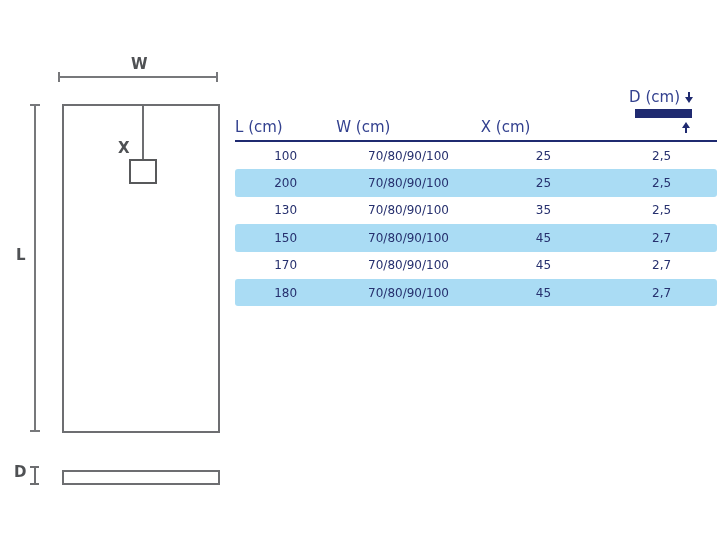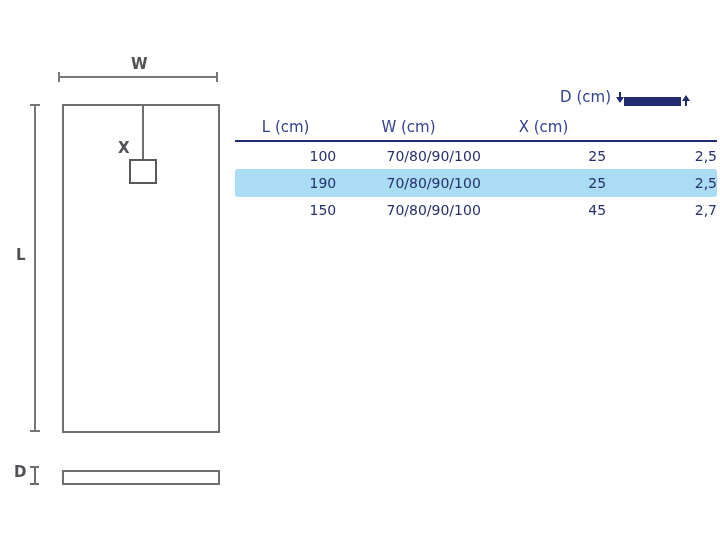--- a/index.html
+++ b/index.html
@@ -17,40 +17,40 @@
   .drain-square{position:absolute;left:129px;top:159px;width:24px;height:21px;
                 border:2px solid #58595b;background:#fff;}
   .tray-side{position:absolute;left:62px;top:470px;width:154px;height:11px;
              border:2px solid #6d6e71;background:#fff;}
   .ibeam{position:absolute;left:30px;top:466px;width:9px;height:15px;
          border-top:2px solid #6d6e71;border-bottom:2px solid #6d6e71;}
   .ibeam i{display:block;width:2px;height:100%;margin:0 auto;background:#6d6e71;}
 
   
   .table-wrap{position:absolute;left:235px;top:88px;width:482px;height:340px;}
-  .d-head{position:absolute;top:0;right:24px;display:flex;flex-direction:row;
+  .d-head{position:absolute;top:0;right:24px;display:flex;flex-direction:column;
           align-items:flex-end;margin-left:40px;}
   .d-head-row{display:flex;align-items:center;gap:5px;}
   .d-head-label{font-size:15px;color:#33418f;}
   .d-bar{width:57px;height:9px;background:#1f2a70;margin-top:3px;margin-right:1px;}
   .arr{display:flex;flex-direction:column;align-items:center;}
   .arr .stem{width:2px;height:5px;background:#1f2a70;}
   .arr .tri-down{width:0;height:0;border-left:4px solid transparent;
                  border-right:4px solid transparent;border-top:6px solid #1f2a70;}
   .arr .tri-up{width:0;height:0;border-left:4px solid transparent;
                border-right:4px solid transparent;border-bottom:6px solid #1f2a70;}
   .arr-up{margin-top:4px;margin-right:3px;}
 
   table.dims{position:absolute;left:0;top:25px;width:482px;border-collapse:collapse;
              table-layout:fixed;}
   table.dims col.c1{width:21%;} table.dims col.c2{width:30%;}
   table.dims col.c3{width:26%;} table.dims col.c4{width:23%;}
   table.dims th{height:27px;font-size:15px;font-weight:400;color:#33418f;
-                text-align:center;border-bottom:2px solid #1f2a70;padding:0;}
-  table.dims td{height:27.4px;font-size:14px;color:#26306e;text-align:right;padding:0;}
+                text-align:left;border-bottom:2px solid #1f2a70;padding:0;}
+  table.dims td{height:27.4px;font-size:12px;color:#26306e;text-align:center;padding:0;}
   table.dims tbody tr:nth-child(even) td{background:#aadcf4;}
   table.dims tbody tr:nth-child(even) td:first-child{border-top-left-radius:3px;border-bottom-left-radius:3px;}
   table.dims tbody tr:nth-child(even) td:last-child{border-top-right-radius:3px;border-bottom-right-radius:3px;}
 </style>
 </head>
 <body>
 
 <div class="stage">
 
   <div class="diagram">
@@ -111,27 +111,45 @@
         </tr>
       </thead>
       <tbody>
         <tr>
           <td>100</td>
           <td>70/80/90/100</td>
           <td>25</td>
           <td>2,5</td>
         </tr>
         <tr>
-          <td>190</td>
+          <td>200</td>
           <td>70/80/90/100</td>
           <td>25</td>
           <td>2,5</td>
         </tr>
         <tr>
+          <td>130</td>
+          <td>70/80/90/100</td>
+          <td>35</td>
+          <td>2,5</td>
+        </tr>
+        <tr>
           <td>150</td>
+          <td>70/80/90/100</td>
+          <td>45</td>
+          <td>2,7</td>
+        </tr>
+        <tr>
+          <td>170</td>
+          <td>70/80/90/100</td>
+          <td>45</td>
+          <td>2,7</td>
+        </tr>
+        <tr>
+          <td>180</td>
           <td>70/80/90/100</td>
           <td>45</td>
           <td>2,7</td>
         </tr>
       </tbody>
     </table>
   </div>
 </div>
 
 </body></html>

